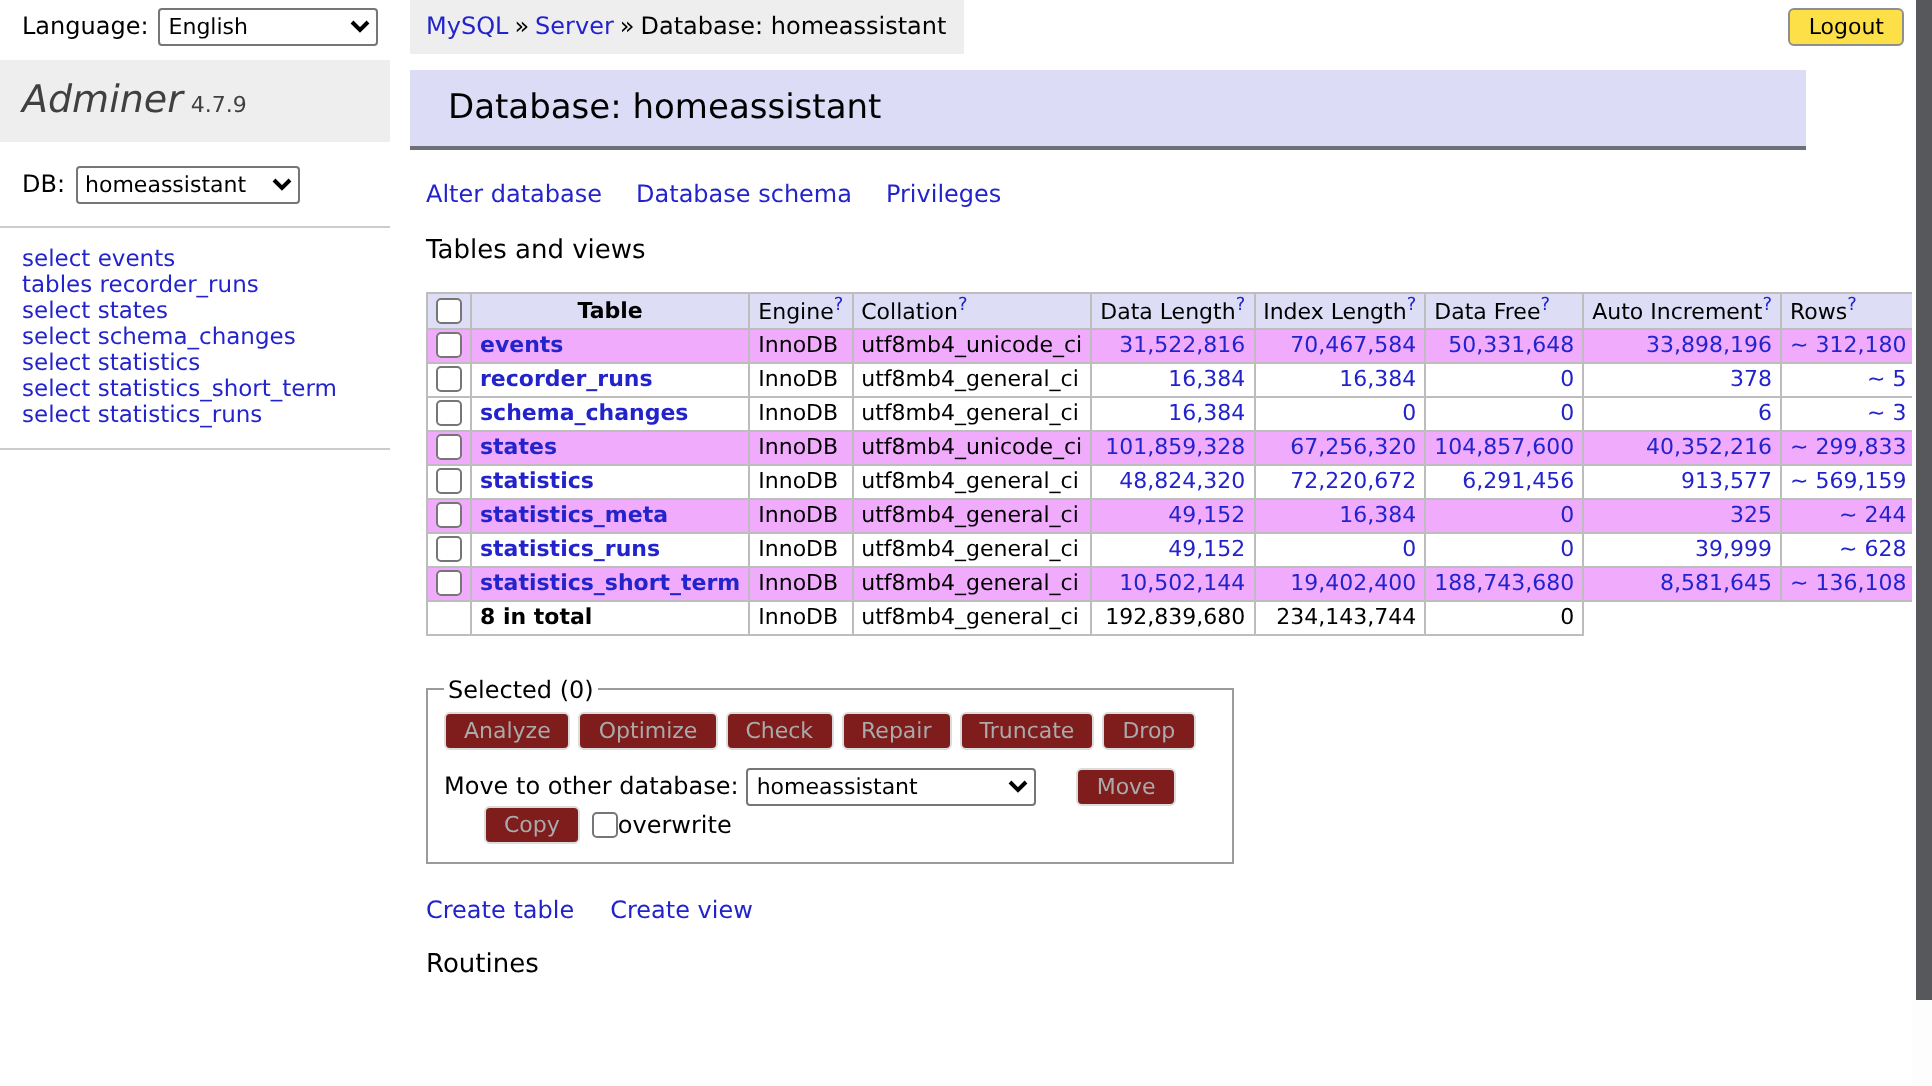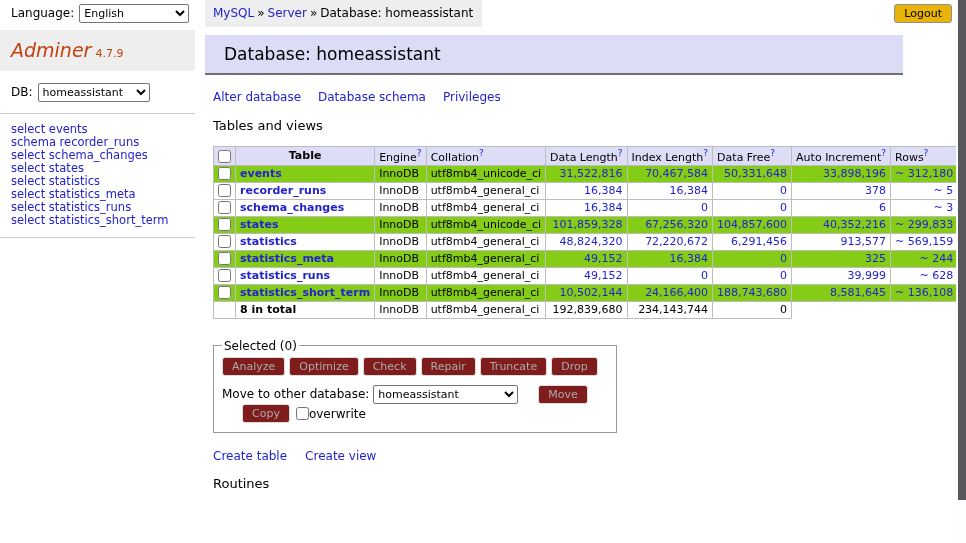--- a/index.html
+++ b/index.html
@@ -9,42 +9,42 @@
     background:#fff; color:#000;
     font-family:"DejaVu Sans","Liberation Sans",sans-serif; font-size:12px;
   }
   a { color:#2323cc; text-decoration:none; cursor:pointer; }
   select {
     font-family:"DejaVu Sans","Liberation Sans",sans-serif; font-size:11px;
     border:1px solid #767676; border-radius:2px; background:#fff; height:19px;
   }
   button {
     font-family:"DejaVu Sans","Liberation Sans",sans-serif; font-size:11px;
-    background:#eab308; border:1px solid #8f8f8f; border-radius:3px;
+    background:#fde047; border:1px solid #8f8f8f; border-radius:3px;
     padding:2px 9px; color:#000;
   }
   button.disabled { color:#aaa; background:#7f1d1d; border-color:#dcdcdc; }
   input[type="text"] {
     font-family:"DejaVu Sans","Liberation Sans",sans-serif; font-size:12px;
     border:1px solid #767676; height:19px; padding:1px 3px;
   }
   input[type="checkbox"] { width:13px; height:13px; margin:0; vertical-align:middle; }
 
   
   .lang-bar { position:absolute; top:4px; left:11px; }
   .lang-bar label { margin-right:5px; }
   .lang-bar select { width:110px; }
 
   
   .logout-wrap { position:absolute; top:4px; right:14px; }
 
   
   .sidebar { position:absolute; left:0; top:25px; width:195px; }
   .sidebar h1 {
-    margin:5px 0 0; background:#eee; color:#c2410c;
+    margin:5px 0 0; background:#eee; color:#404040;
     font-size:19px; font-weight:normal; font-style:italic;
     padding:9px 0 10px 11px;
   }
   .sidebar h1 .version { font-size:11px; font-style:normal; margin-left:4px; }
   .db-row { padding:12px 0 11px 11px; border-bottom:1px solid #ccc; }
   .db-row label { margin-right:5px; }
   .db-row select { width:112px; }
   .side-actions { padding:9px 0 10px 11px; border-bottom:1px solid #ccc; width:180px; line-height:16px; }
   .side-actions a { margin-right:14px; white-space:nowrap; }
   .side-tables { padding:9px 0 10px 11px; border-bottom:1px solid #ccc; }
@@ -74,21 +74,21 @@
   .db-tables thead th { background:#ddddf6; font-weight:normal; text-align:left; }
   .db-tables thead th.col-table { font-weight:bold; text-align:center; min-width:121px; }
   .db-tables th.col-check { min-width:18px; }
   .db-tables sup { font-size:9px; }
   .db-tables sup a { color:#2323cc; }
   .db-tables td.check { text-align:center; }
   .db-tables td.name a { font-weight:bold; }
   .db-tables td.num { text-align:right; color:#2323cc; min-width:60px; }
   .db-tables td.num a { display:block; }
   .db-tables td.comment { min-width:52px; }
-  .db-tables tr.striped td { background:#84cc16; }
+  .db-tables tr.striped td { background:#f0abfc; }
   .db-tables tr.total td { font-weight:normal; }
   .db-tables tr.total td.name { font-weight:bold; }
   .db-tables tr.total td.num { color:#000; }
   .db-tables td.ghost { border:none; background:#fff; }
 
   
   .selected-fieldset { margin-top:20px; width:404px; padding:4px 8px 9px; }
   .selected-fieldset .btn-row button { margin-right:4px; }
   .move-row { margin-top:9px; }
   .move-row select { width:145px; margin-left:4px; }
@@ -114,27 +114,26 @@
   <button>Logout</button>
 </div>
 
 <div class="sidebar">
   <h1><span>Adminer</span><span class="version">4.7.9</span></h1>
   <div class="db-row">
     <label>DB:</label><select><option>homeassistant</option></select>
   </div>
   <div class="side-tables">
     <a>select events</a>
-    <a>schema recorder_runs</a>
+    <a>tables recorder_runs</a>
+    <a>select states</a>
     <a>select schema_changes</a>
-    <a>select states</a>
     <a>select statistics</a>
-    <a>select statistics_meta</a>
+    <a>select statistics_short_term</a>
     <a>select statistics_runs</a>
-    <a>select statistics_short_term</a>
   </div>
 </div>
 
 <div class="main">
 
   <div class="breadcrumb">
     <a>MySQL</a><span class="sep">»</span><a>Server</a><span class="sep">»</span><span>Database: homeassistant</span>
   </div>
 
   <h2 class="page-title">Database: homeassistant</h2>
@@ -318,21 +317,21 @@
       </tr>
       <tr class="striped">
         <td class="check"><input type="checkbox" style=""></td>
         <td class="name"><a>statistics_short_term</a></td>
         <td>InnoDB</td>
         <td>utf8mb4_general_ci</td>
         <td class="num">
             <a>10,502,144</a>
           </td>
         <td class="num">
-            <a>24,166,400</a>
+            <a>19,402,400</a>
           </td>
         <td class="num">
             <a>188,743,680</a>
           </td>
         <td class="num">
             <a>8,581,645</a>
           </td>
         <td class="num">
             <a>~ 136,108</a>
           </td>

